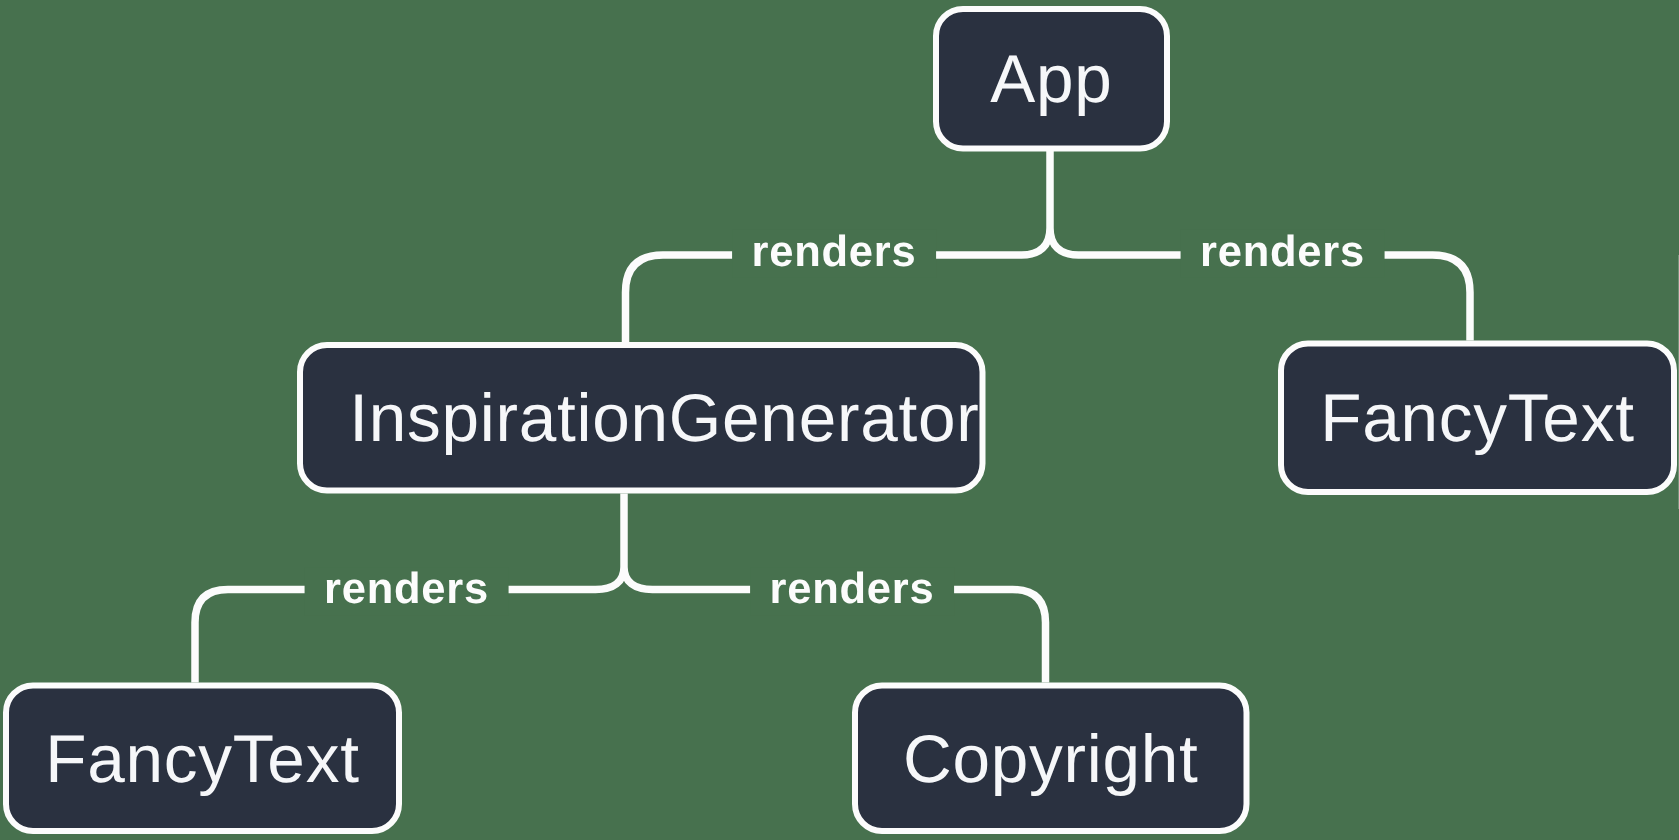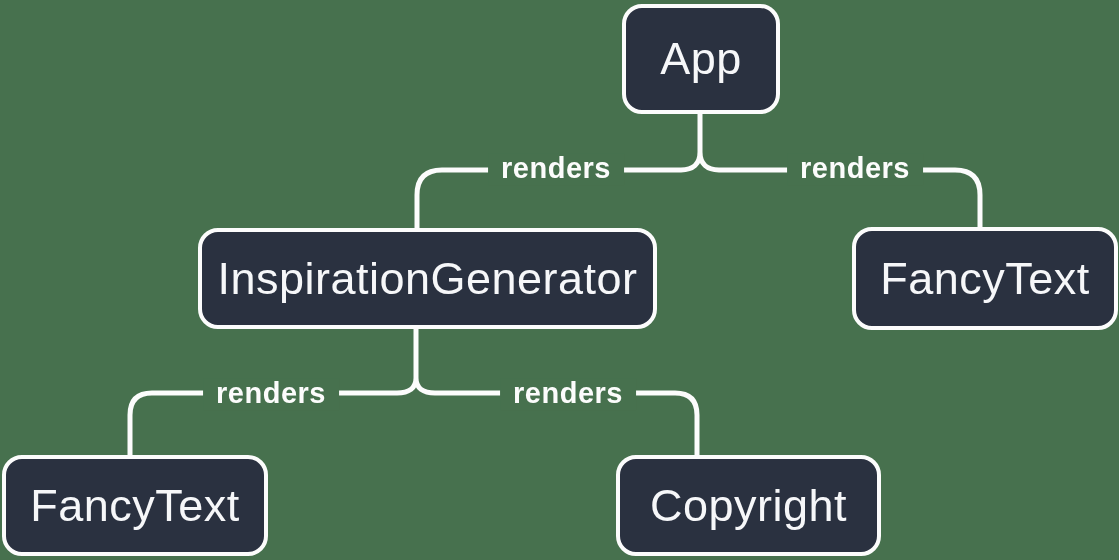--- a/index.html
+++ b/index.html
@@ -36,25 +36,25 @@
     color: var(--node-text, #F6F7F9);
     display: flex;
     align-items: center;
     justify-content: center;
     font-size: 45px;
     font-weight: 400;
     letter-spacing: 0.5px;
     white-space: nowrap;
   }
 
-  .node-app          { left: 622px; top: 4px;   width: 158px; height: 110px;  }
-  .node-ig           { left: 198px; top: 228px; width: 459px; height: 101px; }
+  .node-app          { left: 622px; top: 4px;   width: 158px; height: 97px;  }
+  .node-ig           { left: 198px; top: 228px; width: 459px; height: 101px; justify-content: flex-end; }
   .node-fancy-right  { left: 852px; top: 227px; width: 266px; height: 103px; }
   .node-fancy-left   { left: 2px;   top: 455px; width: 266px; height: 101px; }
-  .node-copyright    { left: 568px; top: 455px; width: 265px; height: 101px; margin-left: 48px; }
+  .node-copyright    { left: 568px; top: 455px; width: 265px; height: 101px; }
 
   .edge-label {
     position: absolute;
     transform: translate(-50%, -50%);
     background: var(--bg, #47714E);
     color: var(--line, #FCFCFC);
     font-size: 29px;
     font-weight: 700;
     letter-spacing: 0.5px;
     padding: 0 13px;

